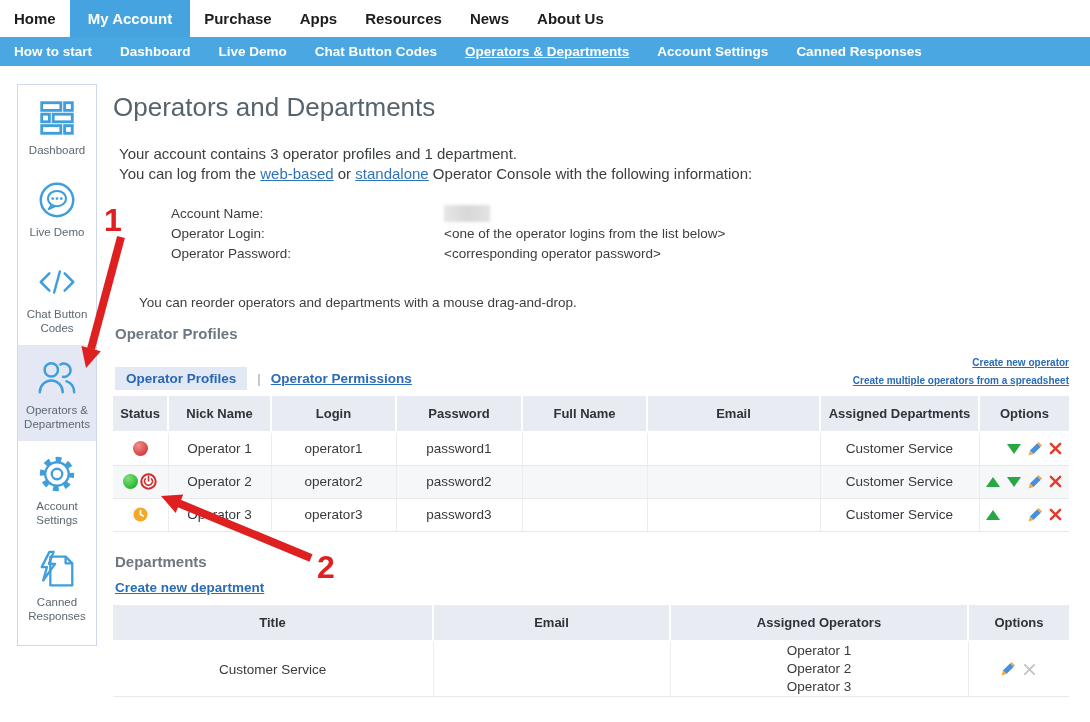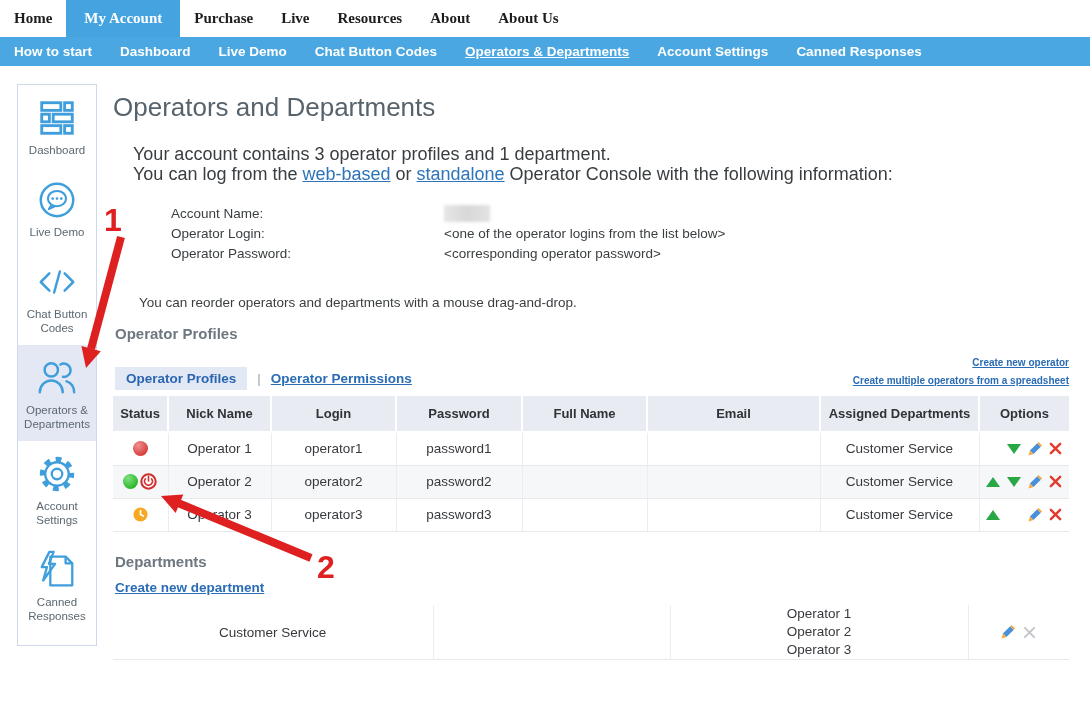--- a/index.html
+++ b/index.html
@@ -2,39 +2,39 @@
 <html><head>
 <meta charset="utf-8">
 <style>
   * { margin:0; padding:0; box-sizing:border-box; }
   html,body { background:#fff; }
   body { font-family:"Liberation Sans", sans-serif; }
   .page { position:relative; width:1090px; height:722px; background:#fff; overflow:hidden; }
 
   
   .topnav { position:absolute; left:0; top:0; width:1090px; height:37px; background:#fff; display:flex; align-items:stretch; }
-  .topnav .item { display:flex; align-items:center; padding:0 14px; font-size:15px; font-weight:700; color:#1d1d1d; cursor:pointer;font-family:Liberation Serif, serif; }
+  .topnav .item { display:flex; align-items:center; padding:0 14px; font-size:15px; font-weight:700; color:#1d1d1d; cursor:pointer; }
   .topnav .item.active { background:#45a4df; color:#fff; padding:0 18px; }
 
   
   .subnav { position:absolute; left:0; top:37px; width:1090px; height:29px; background:#4aa7e1; display:flex; align-items:center; }
   .subnav .item { padding:0 14px; font-size:13.5px; font-weight:700; color:#fff; cursor:pointer; white-space:nowrap; }
   .subnav .item.active { text-decoration:underline; }
 
   
   .sidebar { position:absolute; left:17px; top:84px; width:80px; height:562px; background:#fff; border:1px solid #cdd9ea; }
   .side-item { width:100%; padding:12px 2px 10px 2px; display:flex; flex-direction:column; align-items:center; cursor:pointer; }
   .side-item.active { background:#e4e8f5; }
   .side-item .icn { width:42px; height:42px; display:block; }
   .side-item .lbl { margin-top:4px; font-size:11.5px; color:#5c6872; text-align:center; line-height:14px; }
 
   
   .main { position:absolute; left:113px; top:84px; width:956px; height:638px; }
   .page-title { position:absolute; top:8px; left:0; width:100%; text-align:left; font-size:26px; font-weight:400; color:#57636c; }
-  .intro { position:absolute; top:60px; left:20px; font-size:18px; color:#3a3e41; line-height:20px; }
+  .intro { position:absolute; top:60px; left:6px; font-size:15px; color:#3a3e41; line-height:20px; }
   a.lnk { color:#2e74ba; text-decoration:underline; cursor:pointer; }
   a.lnk-bold { color:#2a6cb5; font-weight:700; text-decoration:underline; cursor:pointer; }
 
   .account-info { position:absolute; top:119px; left:14px; font-size:13.5px; color:#3a3e41; }
   .acct-row { display:flex; height:20px; align-items:center; }
   .acct-label { width:273px;margin-left:44px; }
   .blur-box { width:46px; height:17px; background:linear-gradient(90deg,#e6e6e6,#d8d8d8,#e2e2e2); filter:blur(1.5px); border-radius:1px; }
 
   .note { position:absolute; top:211px; left:2px; font-size:13.5px; color:#3a3e41;margin-left:24px; }
   .sec-heading { position:absolute; left:2px; font-size:15px; font-weight:700; color:#6e7780; }
@@ -70,23 +70,23 @@
 </style>
 </head>
 <body>
 
 <div class="page">
 
   <div class="topnav">
     <div class="item">Home</div>
     <div class="item active">My Account</div>
     <div class="item">Purchase</div>
-    <div class="item">Live</div>
+    <div class="item">Apps</div>
     <div class="item">Resources</div>
-    <div class="item">About</div>
+    <div class="item">News</div>
     <div class="item">About Us</div>
   </div>
 
   <div class="subnav">
     <div class="item">How to start</div>
     <div class="item">Dashboard</div>
     <div class="item">Live Demo</div>
     <div class="item">Chat Button Codes</div>
     <div class="item active">Operators &amp; Departments</div>
     <div class="item">Account Settings</div>
@@ -335,20 +335,26 @@
     <div class="dept-create"><a class="lnk-bold">Create new department</a></div>
 
     <table class="grid dept-table">
       <colgroup>
           <col style="width:320px">
           <col style="width:237px">
           <col style="width:298px">
           <col style="width:101px">
         </colgroup>
       <tbody>
+          <tr>
+        <th>Title</th>
+        <th>Email</th>
+        <th>Assigned Operators</th>
+        <th>Options</th>
+      </tr>
       <tr>
         <td>Customer Service</td>
         <td></td>
         <td class="dept-ops">
           <div>Operator 1</div>
           <div>Operator 2</div>
           <div>Operator 3</div>
         </td>
         <td>
               <span class="opt-cell">

